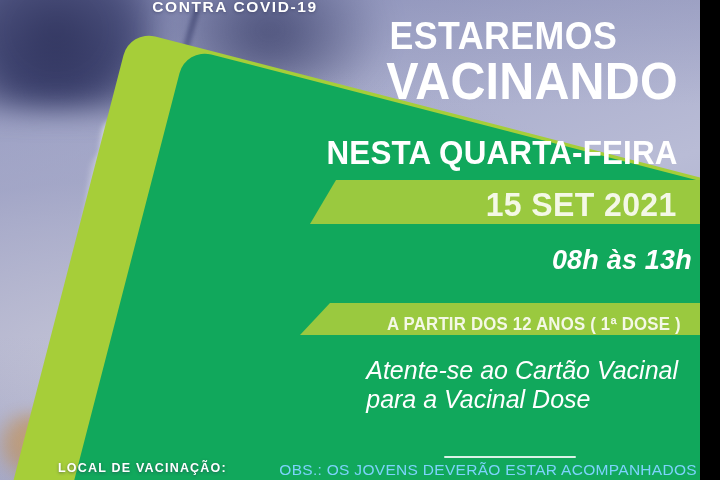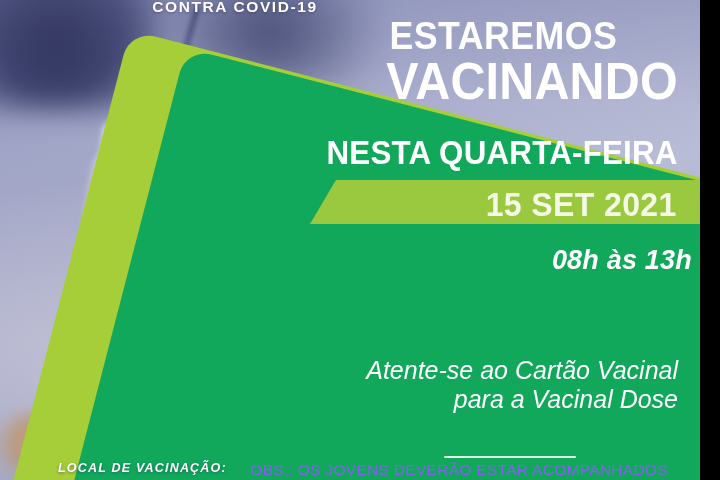--- a/index.html
+++ b/index.html
@@ -169,43 +169,42 @@
     clip-path:polygon(30px 0, 100% 0, 100% 100%, 0 100%);
   }
   .banner-age .txt{
     color:var(--cream); font-size:17.5px; font-weight:800;
     letter-spacing:.2px; padding-right:20px; white-space:nowrap;
     transform:scaleX(.96); transform-origin:right center;
   }
 
   .note{
     position:absolute; right:22px; top:356px;
-    color:#fff; text-align:right; font-style:italic;
+    color:#fff; font-style:italic;
     font-size:25px; font-weight:400; line-height:1.16;
     white-space:nowrap;
   }
 
   .divider{
     position:absolute; right:124px; top:456px;
     width:132px; height:2px; background:rgba(255,255,255,.85);
     border-radius:2px;
   }
 
   .obs{
-    position:absolute; right:32px; top:461px;
-    color:#8b5cf6; font-size:15.5px; font-weight:400;
+    position:absolute; right:3px; top:461px;
+    color:#7dd3fc; font-size:15.5px; font-weight:400;
     letter-spacing:.3px; white-space:nowrap;
   }
 
   .local{
     position:absolute; left:58px; top:461px;
     color:#ffffff; font-size:12.5px; font-weight:700;
     letter-spacing:1.2px; white-space:nowrap;
     text-shadow:0 1px 3px rgba(40,44,80,.5);
-    font-style:italic;
   }
 </style>
 </head>
 <body>
 
 <div id="poster">
 
   <div class="photo">
     <div class="base"></div>
     <div class="blob-tl"></div>
@@ -233,20 +232,23 @@
     </div>
 
     <div class="h-nesta">NESTA QUARTA-FEIRA</div>
 
     <div class="banner banner-date">
       <span class="txt">15 SET 2021</span>
     </div>
 
     <div class="hours">08h às 13h</div>
 
+    <div class="banner banner-age">
+      <span class="txt">A PARTIR DOS 12 ANOS ( 1ª DOSE )</span>
+    </div>
 
     <div class="note">
       <div>Atente-se ao Cartão Vacinal</div>
       <div>para a Vacinal Dose</div>
     </div>
 
     <div class="divider"></div>
     <div class="obs">OBS.: OS JOVENS DEVERÃO ESTAR ACOMPANHADOS</div>
 
     <div class="local">LOCAL DE VACINAÇÃO:</div>

